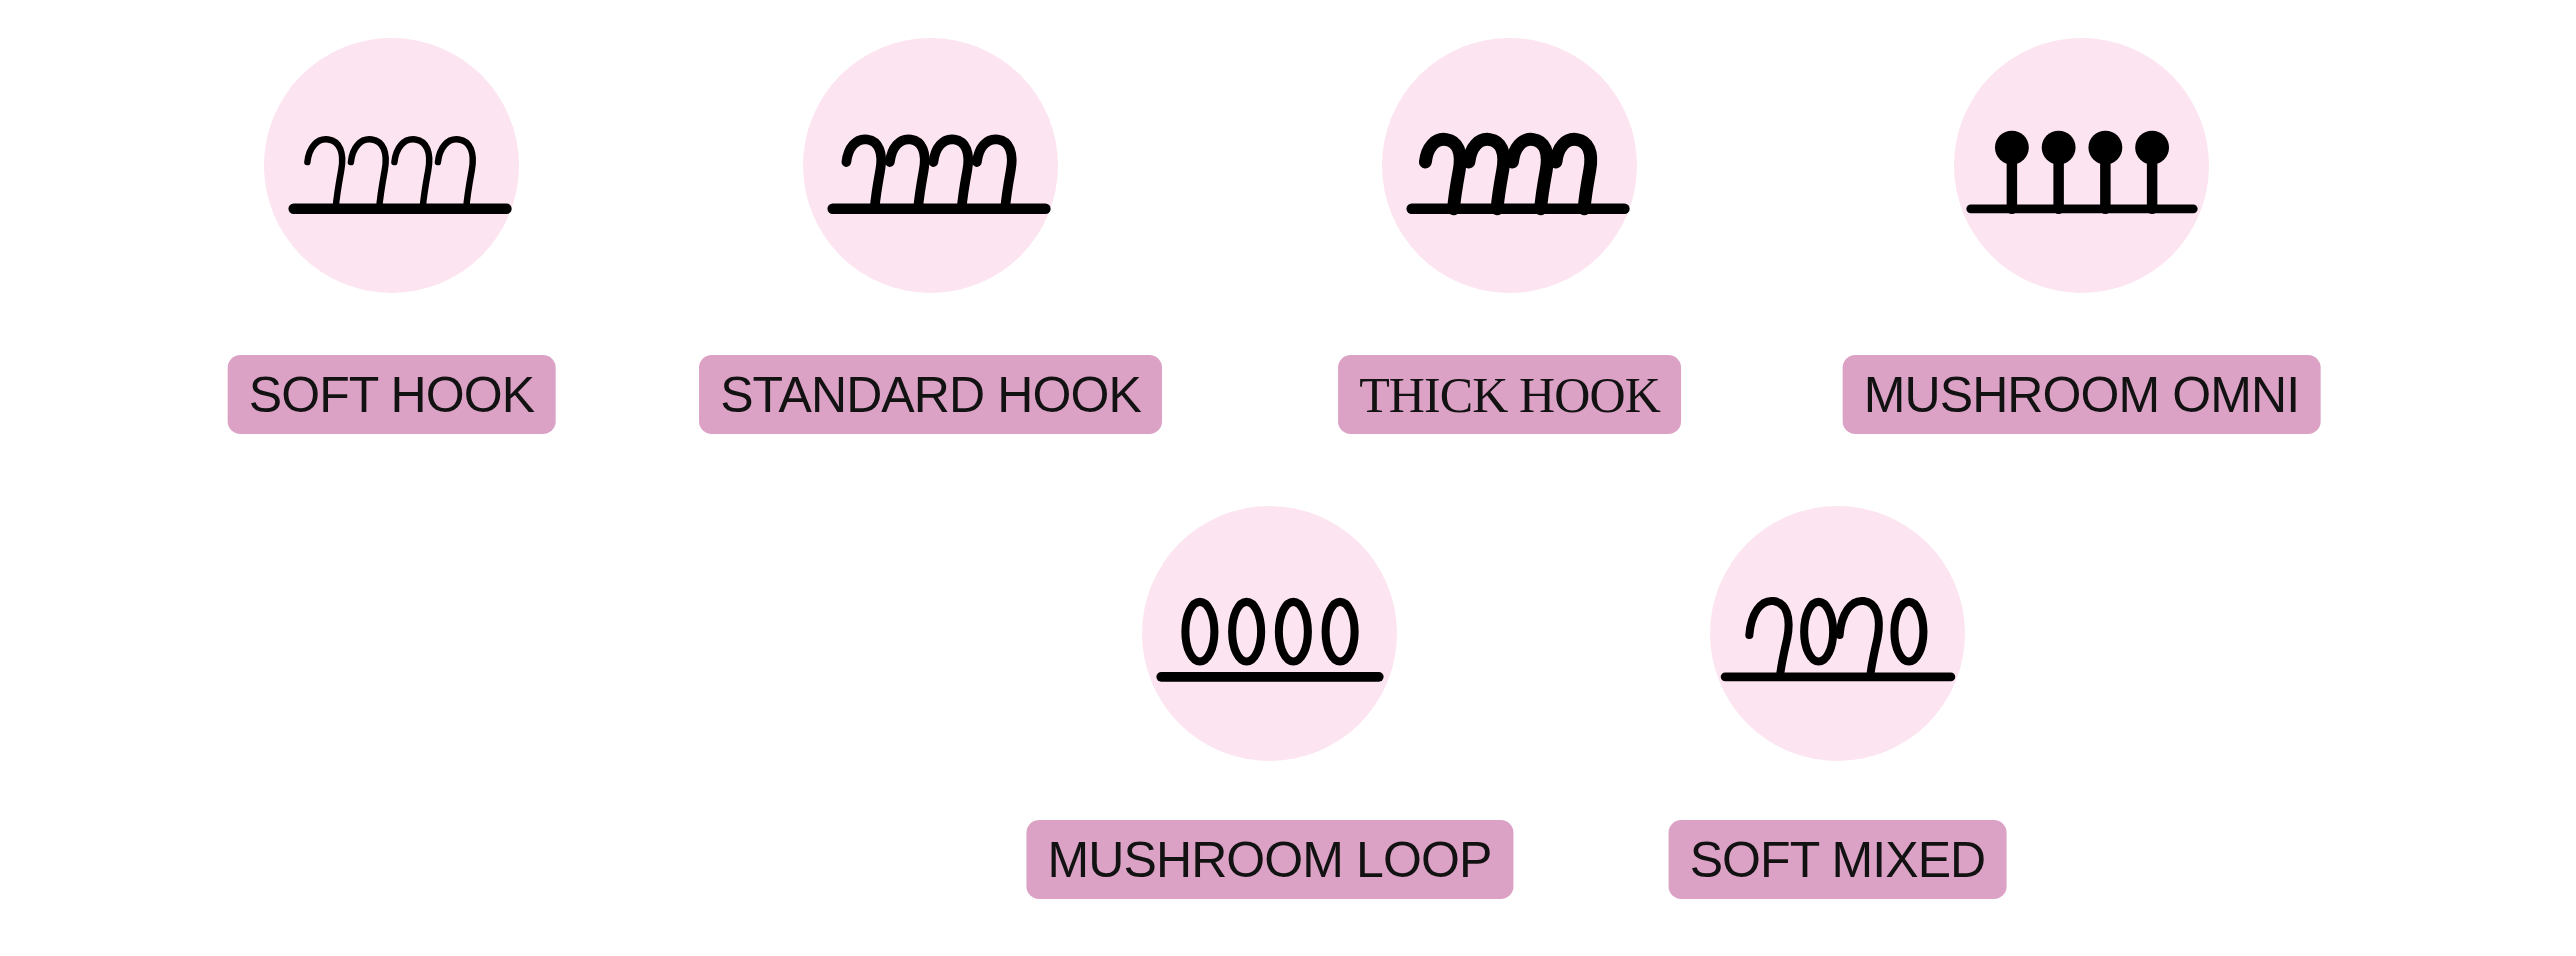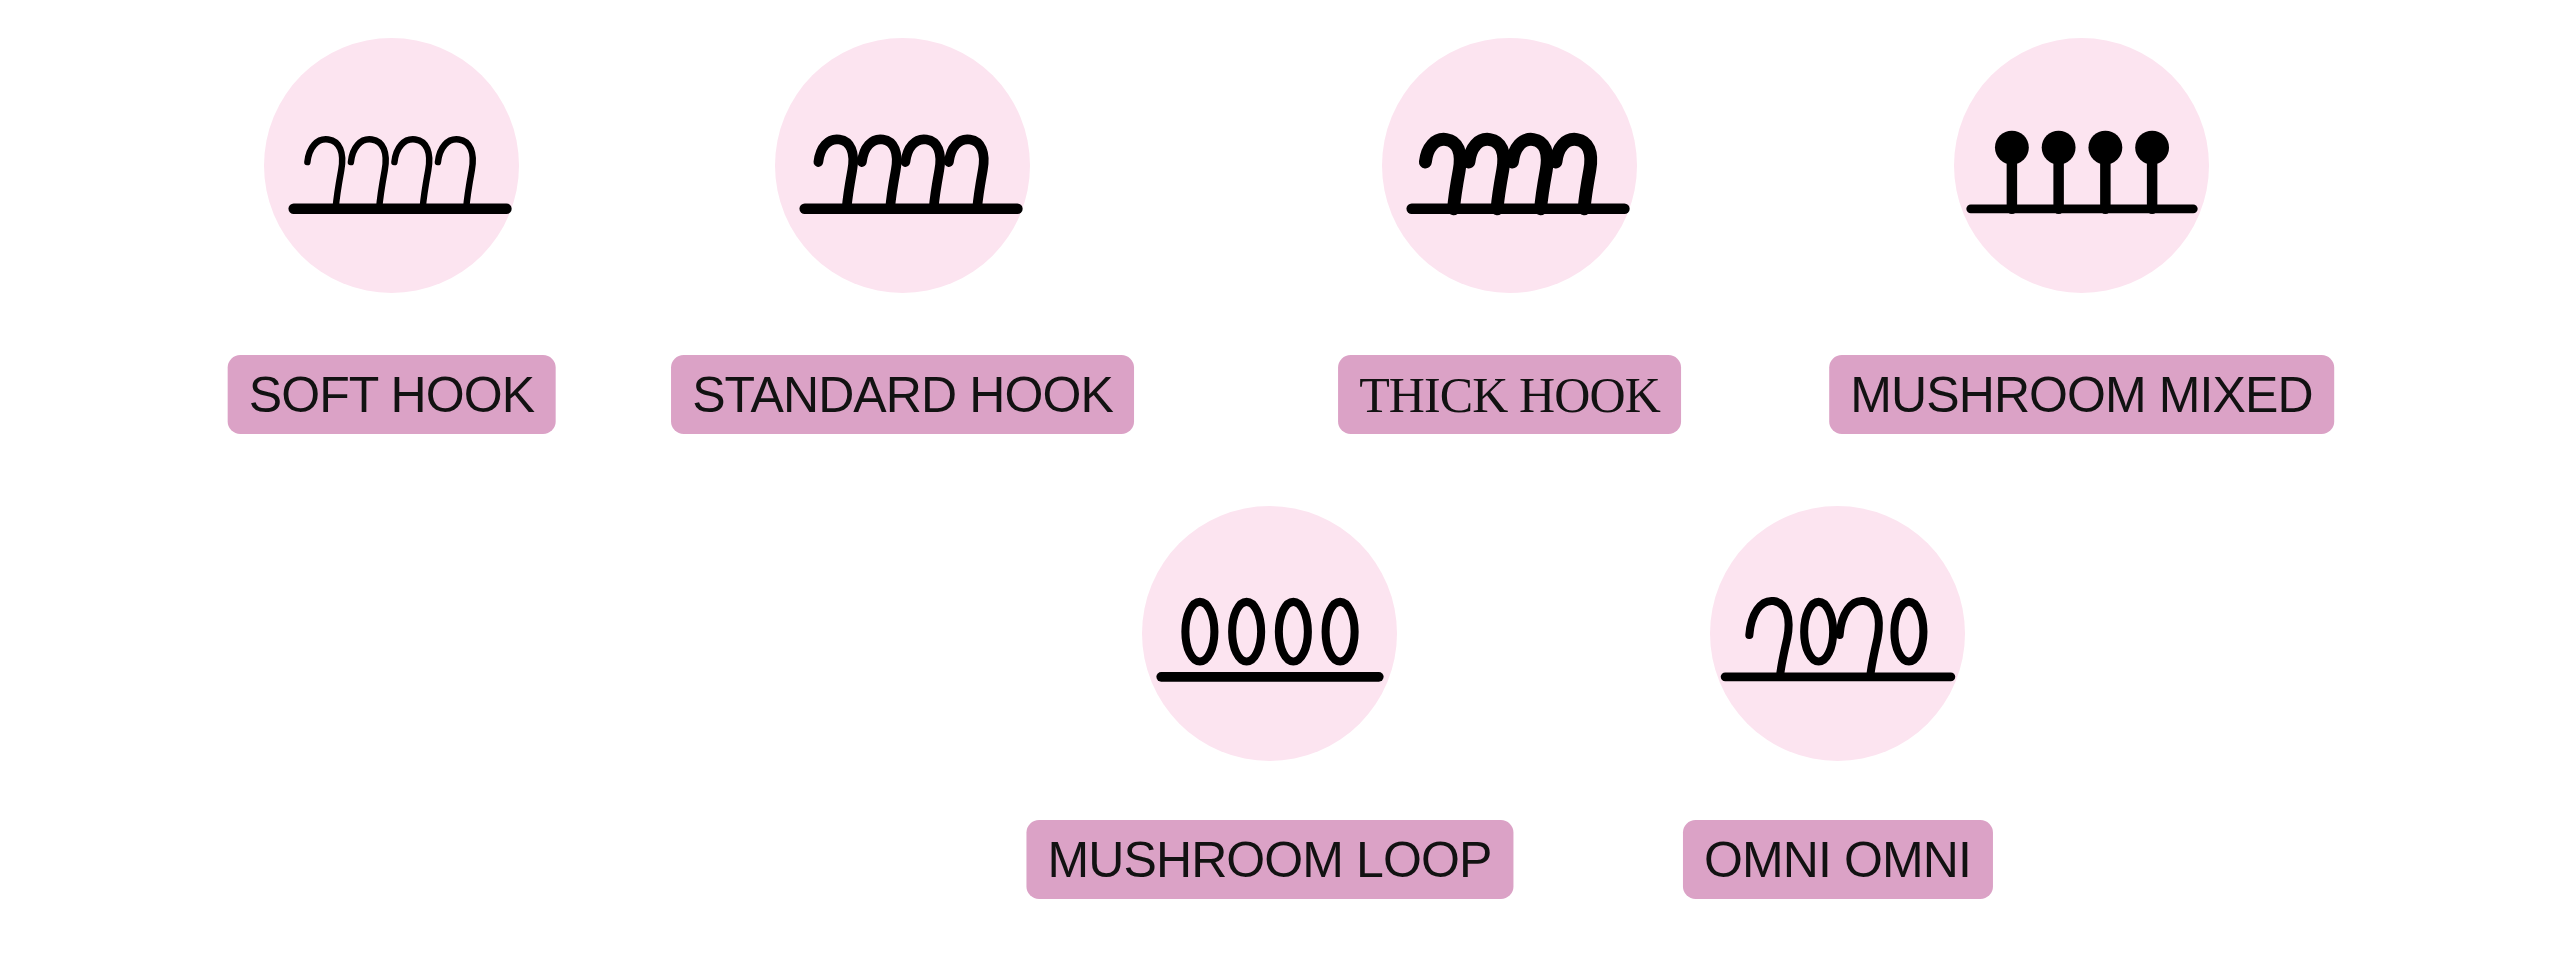--- a/index.html
+++ b/index.html
@@ -15,21 +15,21 @@
     width: 2576px;
     height: 957px;
     position: relative;
     overflow: hidden;
     font-family: "Liberation Sans", "DejaVu Sans", sans-serif;
   }
   .diagram { position: absolute; inset: 0; text-align: center; }
   .item { position: absolute; width: 255px; height: 413px; }
   
   .pos-1 { left: 264px;  top: 38px; }
-  .pos-2 { left: 775px;  top: 38px; }
+  .pos-2 { left: 803px;  top: 38px; }
   .pos-3 { left: 1382px; top: 38px; font-family: Liberation Serif, serif; }
   .pos-4 { left: 1954px; top: 38px; }
   
   .pos-5 { left: 525px;  top: 506px; }
   .pos-6 { left: 1142px; top: 506px; }
   .pos-7 { left: 1710px; top: 506px; }
 
   .circle {
     position: absolute;
     left: 0; top: 0;
@@ -129,21 +129,21 @@
         <line stroke-width="13" x1="179" y1="140" x2="179" y2="82"></line>
         <line stroke-width="13" x1="237" y1="140" x2="237" y2="82"></line>
         <circle cx="63" cy="64" r="21"></circle>
         <circle cx="121" cy="64" r="21"></circle>
         <circle cx="179" cy="64" r="21"></circle>
         <circle cx="237" cy="64" r="21"></circle>
         <path stroke-width="11" d="M12 140 L288 140"></path>
       </svg>
     </div>
     <div class="badge">
-      <span class="label">MUSHROOM MIXED</span>
+      <span class="label">MUSHROOM OMNI</span>
     </div>
   </div>
 
 
   <div class="item pos-6 row2">
     <div class="circle">
       <svg class="icon" viewBox="0 0 300 170" aria-label="unnapped-loop-icon">
         <ellipse stroke-width="10" cx="63" cy="84" rx="18" ry="37"></ellipse>
         <ellipse stroke-width="10" cx="121" cy="84" rx="18" ry="37"></ellipse>
         <ellipse stroke-width="10" cx="179" cy="84" rx="18" ry="37"></ellipse>
@@ -160,18 +160,18 @@
     <div class="circle">
       <svg class="icon" viewBox="0 0 300 170" aria-label="omni-mixed-icon">
         <path stroke-width="10" d="M40 88 C42 62 54 44 70 46 C86 48 92 66 87 92 C82 114 79 127 78 140"></path>
         <ellipse stroke-width="10" cx="126" cy="84" rx="18" ry="37"></ellipse>
         <path stroke-width="10" d="M152 88 C154 62 166 44 182 46 C198 48 204 66 199 92 C194 114 191 127 190 140"></path>
         <ellipse stroke-width="10" cx="238" cy="84" rx="18" ry="37"></ellipse>
         <path stroke-width="11" d="M10 140 L290 140"></path>
       </svg>
     </div>
     <div class="badge">
-      <span class="label">OMNI OMNI</span>
+      <span class="label">SOFT MIXED</span>
     </div>
   </div>
 
 </div>
 
 
 </body></html>

